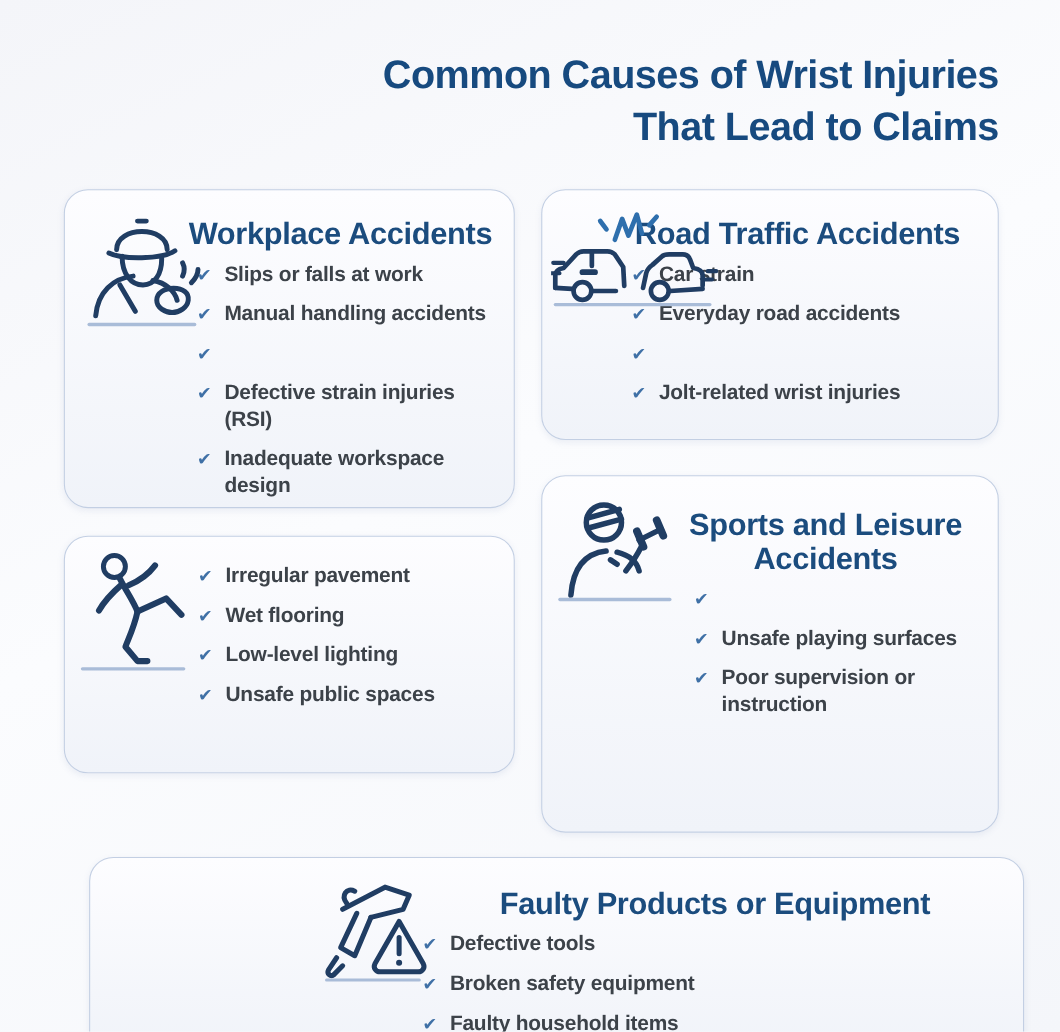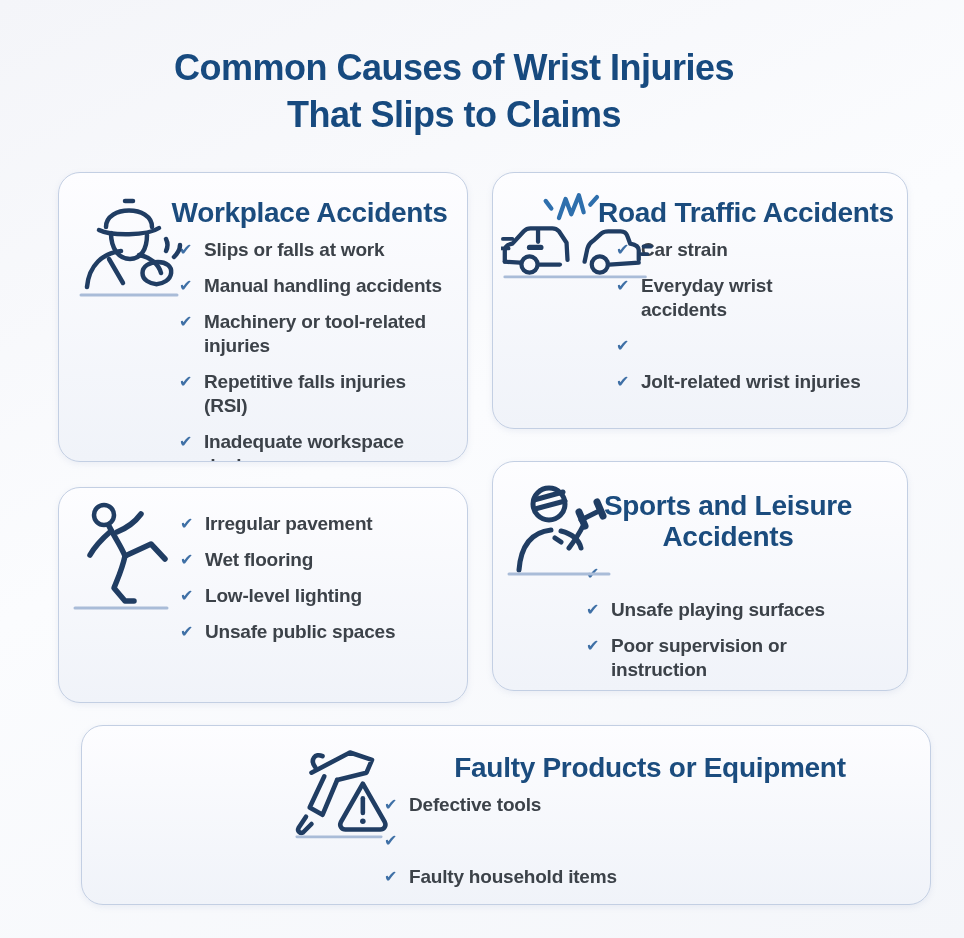--- a/index.html
+++ b/index.html
@@ -8,21 +8,21 @@
     width:964px; height:938px;
     font-family:"Liberation Sans", sans-serif;
     background:#f7f8fb;
   }
   .poster {
     position:relative; width:964px; height:938px; overflow:hidden;
     background:linear-gradient(155deg,#f4f5f9 0%,#fbfcfe 45%,#f4f6fa 100%);
   }
   h1 {
     margin:0; padding:44px 56px 0 0;
-    text-align:center;
+    text-align:right;
     font-size:36px; line-height:47px; font-weight:bold;
     color:#174a7f; letter-spacing:-0.5px;
   }
   .grid { display:flex; gap:24px; padding:0 56px 0 58px; margin-top:34px; }
   .col { display:flex; flex-direction:column; }
   .col-left { width:410px; gap:25px; }
   .col-right { width:416px; gap:32px; }
   .card {
     position:relative; overflow:hidden;
     border:1.5px solid #c3cfe3; border-radius:22px;
@@ -42,48 +42,48 @@
     font-family:"DejaVu Sans", sans-serif;
     font-size:16px; line-height:24px; font-weight:bold;
     color:#3f70a6;
   }
   .item-text { font-size:19px; line-height:24px; color:#3c4249; letter-spacing:-0.2px;font-weight:bold; }
 
   #card-workplace { height:290px; padding:24px 14px 0 107px; }
   #card-workplace .icon-wrap { left:14px; top:12px; width:112px; height:116px; }
   #card-workplace ul { margin-left:13px; width:275px; }
 
-  #card-road { height:257px; padding:24px 6px 0 98px; }
+  #card-road { height:228px; padding:24px 6px 0 56px; }
   #card-road .icon-wrap { left:8px; top:16px; width:152px; height:96px; }
   #card-road ul { margin-left:25px; width:245px; }
 
   #card-slips { height:216px; padding:24px 12px 0 119px; }
   #card-slips .icon-wrap { left:8px; top:8px; width:116px; height:120px; }
   #card-slips ul { margin-left:2px; width:275px; }
 
-  #card-sports { height:230px; padding:28px 12px 0 68px; }
+  #card-sports { height:325px; padding:28px 12px 0 113px; }
   #card-sports .icon-wrap { left:10px; top:12px; width:116px; height:106px; }
   #card-sports ul { margin-left:25px; width:240px; }
 
   #card-faulty { height:180px; margin:22px 56px 0 81px; width:850px; padding:26px 12px 0 300px; }
   #card-faulty .icon-wrap { left:202px; top:14px; width:110px; height:102px; }
   #card-faulty ul { margin-left:2px; }
 
   .line-icon { stroke:#203d63; stroke-width:4.5; fill:none; stroke-linecap:round; stroke-linejoin:round; }
   .ground { stroke:#a9bcd8; stroke-width:3; }
   .burst { stroke:#2e6fad; }
 </style>
 </head>
 <body>
 
 <div class="poster">
 
   <h1>
     <span>Common Causes of Wrist Injuries</span><br>
-    <span>That Slips to Claims</span>
+    <span>That Lead to Claims</span>
   </h1>
 
   <div class="grid">
 
     <div class="col col-left">
 
       <section class="card" id="card-workplace">
         <span class="icon-wrap">
           <svg viewBox="0 0 112 116" width="112" height="116" class="line-icon">
             <path d="M33,42 C33,20 79,20 79,42"></path>
@@ -104,25 +104,24 @@
           <li>
               <span class="check">✔</span>
               <span class="item-text">Slips or falls at work</span>
             </li>
           <li>
               <span class="check">✔</span>
               <span class="item-text">Manual handling accidents</span>
             </li>
           <li>
               <span class="check">✔</span>
-              <span class="item-text">Machinery or tool-related injuries</span>
-            </li>
-          <li>
-              <span class="check">✔</span>
-              <span class="item-text">Repetitive falls injuries (RSI)</span>
+            </li>
+          <li>
+              <span class="check">✔</span>
+              <span class="item-text">Defective strain injuries (RSI)</span>
             </li>
           <li>
               <span class="check">✔</span>
               <span class="item-text">Inadequate workspace design</span>
             </li>
         </ul>
       </section>
 
       <section class="card" id="card-slips">
         <span class="icon-wrap">
@@ -181,21 +180,21 @@
           </svg>
         </span>
         <h2 class="nowrap">Road Traffic Accidents</h2>
         <ul>
           <li>
               <span class="check">✔</span>
               <span class="item-text">Car strain</span>
             </li>
           <li>
               <span class="check">✔</span>
-              <span class="item-text">Everyday wrist accidents</span>
+              <span class="item-text">Everyday road accidents</span>
             </li>
           <li>
               <span class="check">✔</span>
             </li>
           <li>
               <span class="check">✔</span>
               <span class="item-text">Jolt-related wrist injuries</span>
             </li>
         </ul>
       </section>
@@ -249,20 +248,21 @@
       </svg>
     </span>
     <h2 class="nowrap">Faulty Products or Equipment</h2>
     <ul>
       <li>
           <span class="check">✔</span>
           <span class="item-text">Defective tools</span>
         </li>
       <li>
           <span class="check">✔</span>
+          <span class="item-text">Broken safety equipment</span>
         </li>
       <li>
           <span class="check">✔</span>
           <span class="item-text">Faulty household items</span>
         </li>
     </ul>
   </section>
 
 </div>
 

